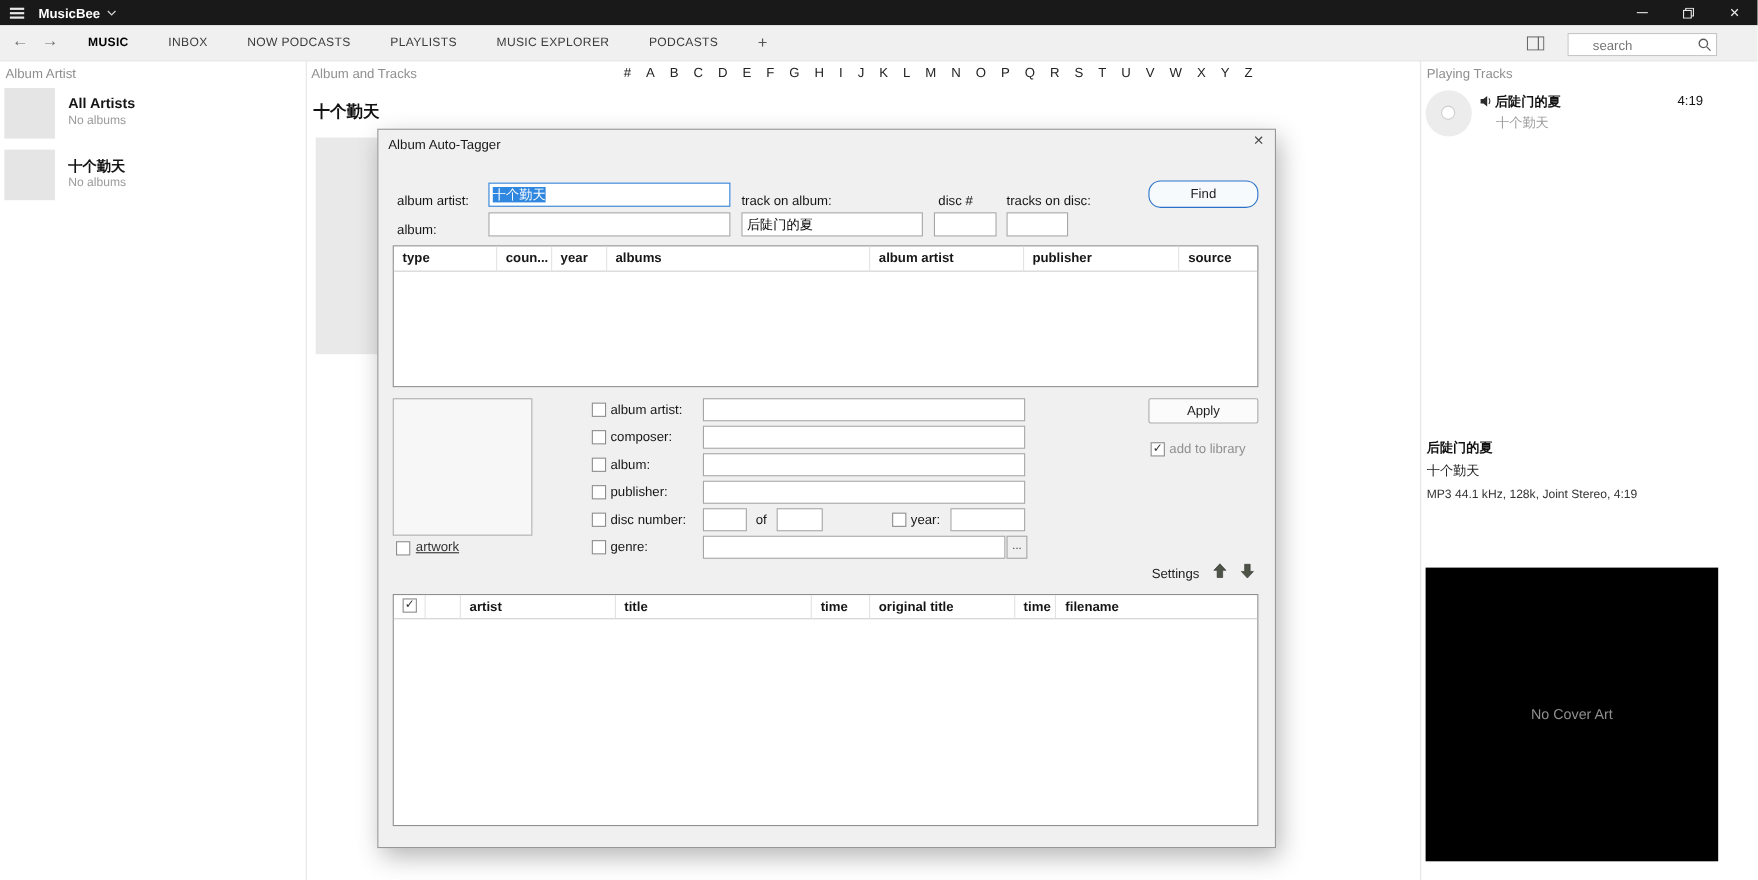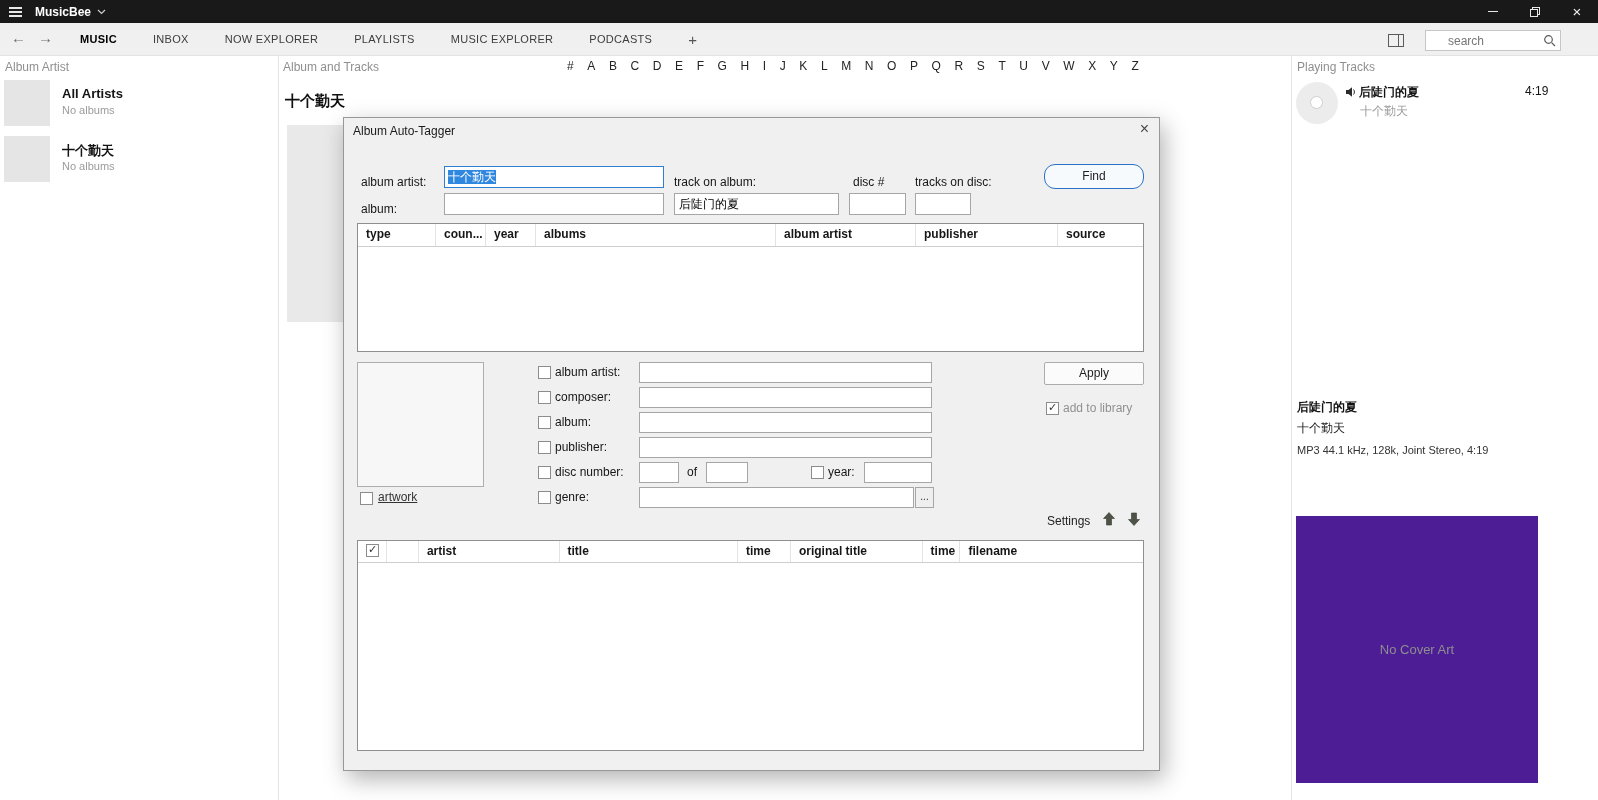--- a/index.html
+++ b/index.html
@@ -50,21 +50,21 @@
   .disc-icon{position:absolute;left:4px;top:2px;width:42px;height:42px;border-radius:50%;background:#ececec;}
   .disc-icon::after{content:"";position:absolute;left:14px;top:14px;width:13px;height:13px;border-radius:50%;background:#fff;border:1px solid #cfcfcf;box-sizing:border-box;}
   .speaker{position:absolute;left:53px;top:6px;display:flex;}
   .np-title{position:absolute;left:67px;top:4px;font-size:12px;font-weight:bold;color:#141414;}
   .np-time{position:absolute;left:233px;top:4px;font-size:12px;color:#141414;}
   .np-artist{position:absolute;left:68px;top:23px;font-size:12px;color:#9b9b9b;}
   .ti-strip{position:absolute;left:2px;top:312px;width:272px;height:21px;background:#ececec;font-size:12px;color:#666;line-height:21px;padding-left:5px;box-sizing:border-box;}
   .ti-title{position:absolute;left:5px;top:343px;font-size:12px;font-weight:bold;color:#111;}
   .ti-artist{position:absolute;left:5px;top:364px;font-size:12px;color:#222;}
   .ti-details{position:absolute;left:5px;top:388px;font-size:11px;color:#333;}
-  .no-cover{position:absolute;left:4px;top:460px;width:242px;height:267px;background:#4c1d95;display:flex;align-items:center;justify-content:center;font-size:13px;color:#8e8e8e;}
+  .no-cover{position:absolute;left:4px;top:460px;width:266px;height:267px;background:#000000;display:flex;align-items:center;justify-content:center;font-size:13px;color:#8e8e8e;}
 
   
   .dialog{position:absolute;left:343px;top:117px;width:815px;height:652px;background:#f0f0f1;border:1px solid #989898;box-shadow:4px 8px 22px rgba(0,0,0,.3);z-index:20;box-sizing:content-box;}
   .dialog-title{position:absolute;left:9px;top:6px;font-size:12px;color:#1a1a1a;}
   .dialog-close{position:absolute;right:10px;top:2px;font-size:16px;color:#4a4a4a;cursor:pointer;line-height:18px;}
   .dlabel{position:absolute;font-size:12px;color:#161616;white-space:nowrap;}
   .dinput{position:absolute;box-sizing:border-box;border:1px solid #a6a6a6;background:#fff;font-family:inherit;font-size:12px;padding:1px 4px;height:22px;}
   .fake-input{position:absolute;box-sizing:border-box;border:1px solid #2e7fd4;background:#fff;height:22px;font-size:12px;padding:2px 3px;overflow:hidden;white-space:nowrap;cursor:text;}
   .sel{background:#2f87e0;color:#fff;}
   .dbtn{position:absolute;box-sizing:border-box;border:1px solid #acacac;background:#fbfbfb;border-radius:2px;font-size:12px;text-align:center;cursor:pointer;color:#1d1d1d;}
@@ -111,21 +111,21 @@
       <span class="win-btn">×</span>
     </div>
   </div>
 
   <div class="tabbar">
     <span class="nav-arrow" style="left:11px;">←</span>
     <span class="nav-arrow" style="left:38px;">→</span>
     <div class="tabs">
       <span class="tab active">MUSIC</span>
       <span class="tab">INBOX</span>
-      <span class="tab">NOW EXPLORER</span>
+      <span class="tab">NOW PODCASTS</span>
       <span class="tab">PLAYLISTS</span>
       <span class="tab">MUSIC EXPLORER</span>
       <span class="tab">PODCASTS</span>
       <span class="add-tab">+</span>
     </div>
     <span class="panel-toggle">
       <svg width="16" height="13" viewBox="0 0 16 13">
           <rect x="0.5" y="0.5" width="15" height="12" fill="none" stroke="#5a5a5a"></rect>
           <line x1="10.5" y1="0.5" x2="10.5" y2="12.5" stroke="#5a5a5a"></line>
         </svg>
@@ -230,21 +230,21 @@
     <input class="dinput" style="left: 505px; top: 75px; width: 57px;" value="">
 
     <span class="dlabel" style="left:571px;top:57px;">tracks on disc:</span>
     <input class="dinput" style="left: 571px; top: 75px; width: 56px;" value="">
 
     <div class="dbtn primary" style="left:700px;top:46px;width:100px;height:25px;line-height:23px;border-radius:11px;">Find</div>
     <div class="dbtn" style="left:700px;top:84px;width:100px;height:24px;line-height:22px;margin-top:22px;">Close</div>
 
     <div class="dtable" style="left:13px;top:105px;width:787px;height:129px;">
       <div class="thead" style="height:22px;">
-        <div class="th" style="width:78px;">type</div>
+        <div class="th" style="width:94px;">type</div>
         <div class="th" style="width:50px;">coun...</div>
         <div class="th" style="width:50px;">year</div>
         <div class="th" style="width:240px;">albums</div>
         <div class="th" style="width:140px;">album artist</div>
         <div class="th" style="width:142px;">publisher</div>
         <div class="th" style="width:71px;">source</div>
       </div>
     </div>
 
     <div class="art-box"></div>

